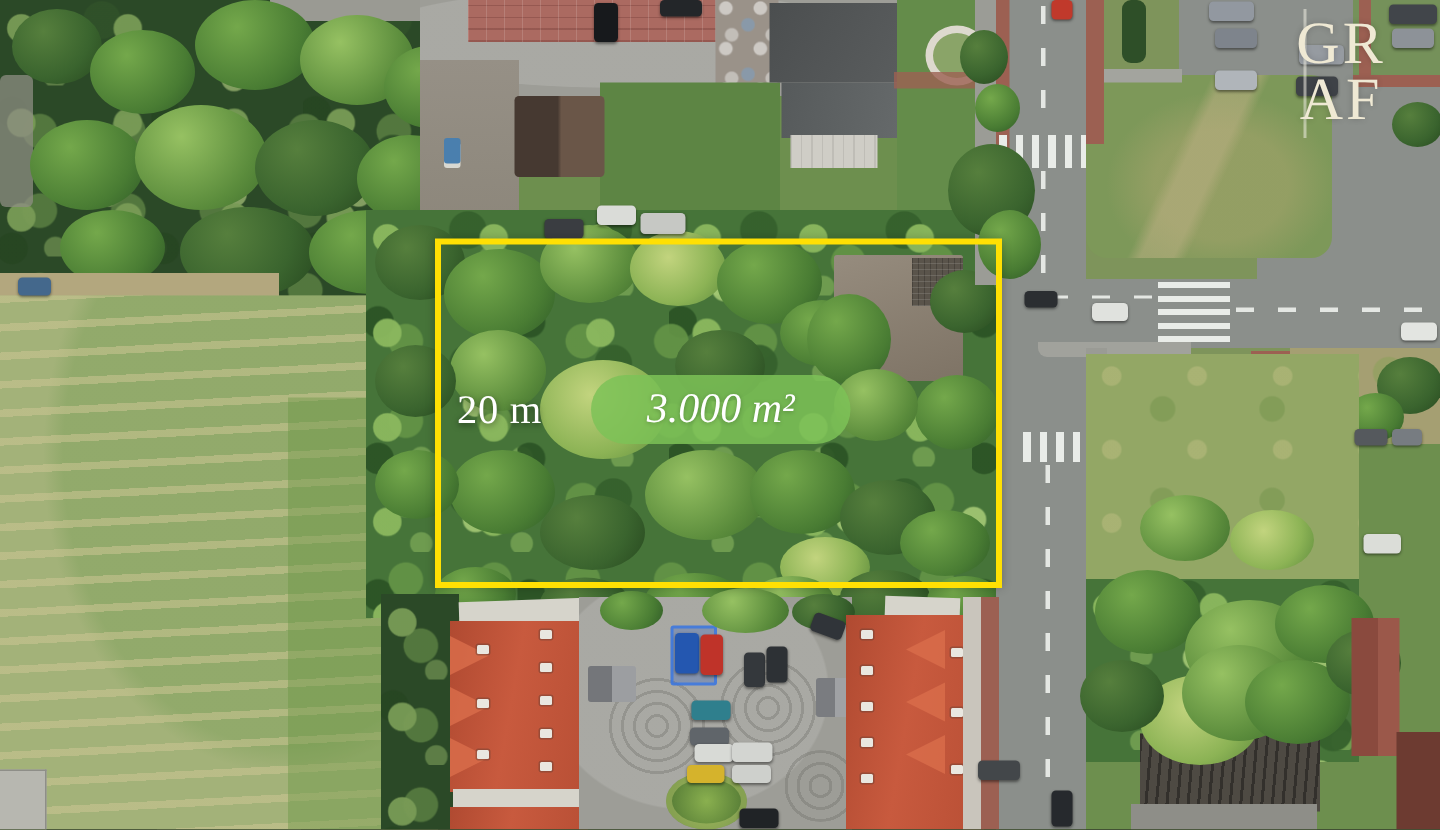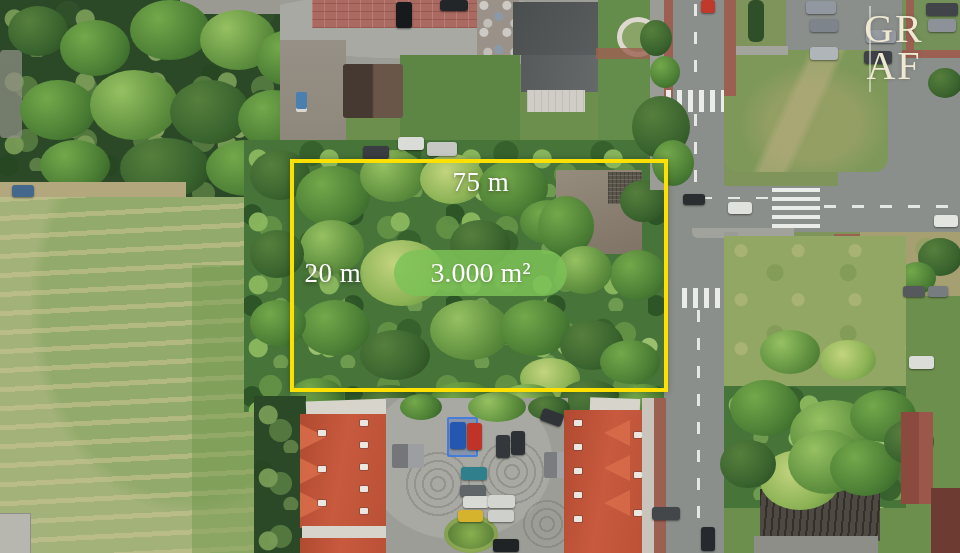--- a/index.html
+++ b/index.html
@@ -273,20 +273,19 @@
   <i class="car" style="left:460px;top:485px;width:26px;height:12px;background:#60656a;"></i>
   <i class="car" style="left:463px;top:496px;width:26px;height:12px;background:#d8dad6;"></i>
   <i class="car" style="left:488px;top:495px;width:27px;height:13px;background:#d3d5d1;"></i>
   <i class="car" style="left:488px;top:510px;width:26px;height:12px;background:#ced0cc;"></i>
   <i class="car" style="left:458px;top:510px;width:25px;height:12px;background:#d5b32c;"></i>
   <i class="car" style="left:493px;top:539px;width:26px;height:13px;background:#202326;"></i>
 
   <div class="abs" style="left:869px;top:6px;width:2px;height:86px;background:rgba(240,238,228,.55);"></div>
 
   <div class="plot-outline" style="left:290px;top:159px;width:370px;height:225px;"></div>
-  <div class="dim-label" style="left:436px;top:167px;width:90px;">75 m</div>
   <div class="dim-label" style="left:294px;top:258px;width:78px;">20 m</div>
-  <div class="area-badge" style="left:394px;top:250px;width:173px;height:46px;">3.000 m²</div>
+  <div class="area-badge" style="left:394px;top:250px;width:173px;height:46px;font-style:italic;">3.000 m²</div>
   <div class="logo" style="left:852px;top:10px;width:84px;">
     <div>GR</div>
     <div>AF</div>
   </div>
 </div>
 
 </body></html>

